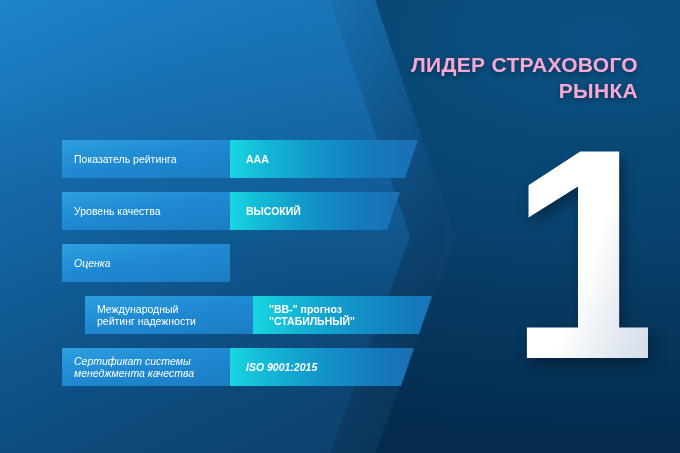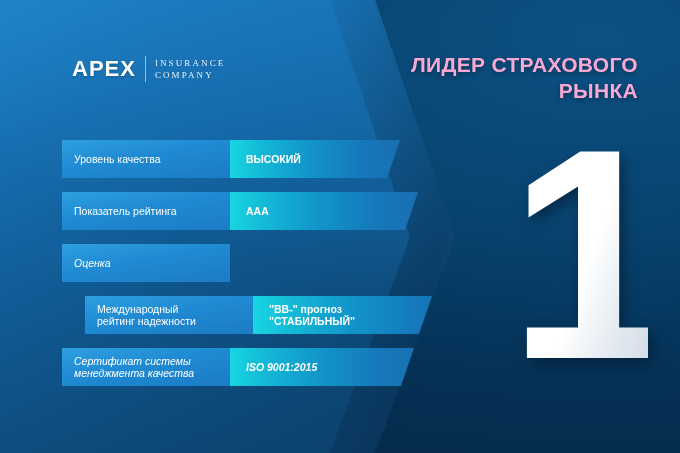--- a/index.html
+++ b/index.html
@@ -171,53 +171,45 @@
 </style>
 </head>
 <body>
 
 <div class="canvas">
 
   <div class="bg-right"></div>
   <div class="bg-left-panel"></div>
   <div class="bg-edge-shade"></div>
 
-  <div class="logo">
-    <div class="logo-word">APEX</div>
-    <div class="logo-rule"></div>
-    <div class="logo-sub">
-      <div>INSURANCE</div>
-      <div>COMPANY</div>
-    </div>
-  </div>
 
   <div class="headline">ЛИДЕР СТРАХОВОГО РЫНКА</div>
 
   <div class="big-number">1</div>
 
   <div class="rows">
 
+    <div class="row r2">
+      <div class="row-bar">
+        <div class="row-label">
+          <span class="row-label-text">Показатель рейтинга</span>
+        </div>
+        <div class="row-value">
+          <span class="row-value-text">ААА</span>
+        </div>
+      </div>
+    </div>
+
     <div class="row r1">
       <div class="row-bar">
         <div class="row-label">
           <span class="row-label-text">Уровень качества</span>
         </div>
         <div class="row-value">
           <span class="row-value-text">ВЫСОКИЙ</span>
-        </div>
-      </div>
-    </div>
-
-    <div class="row r2">
-      <div class="row-bar">
-        <div class="row-label">
-          <span class="row-label-text">Показатель рейтинга</span>
-        </div>
-        <div class="row-value">
-          <span class="row-value-text">ААА</span>
         </div>
       </div>
     </div>
 
     <div class="row r3">
       <div class="row-bar">
         <div class="row-label">
           <span class="row-label-text">Оценка</span>
         </div>
       </div>

